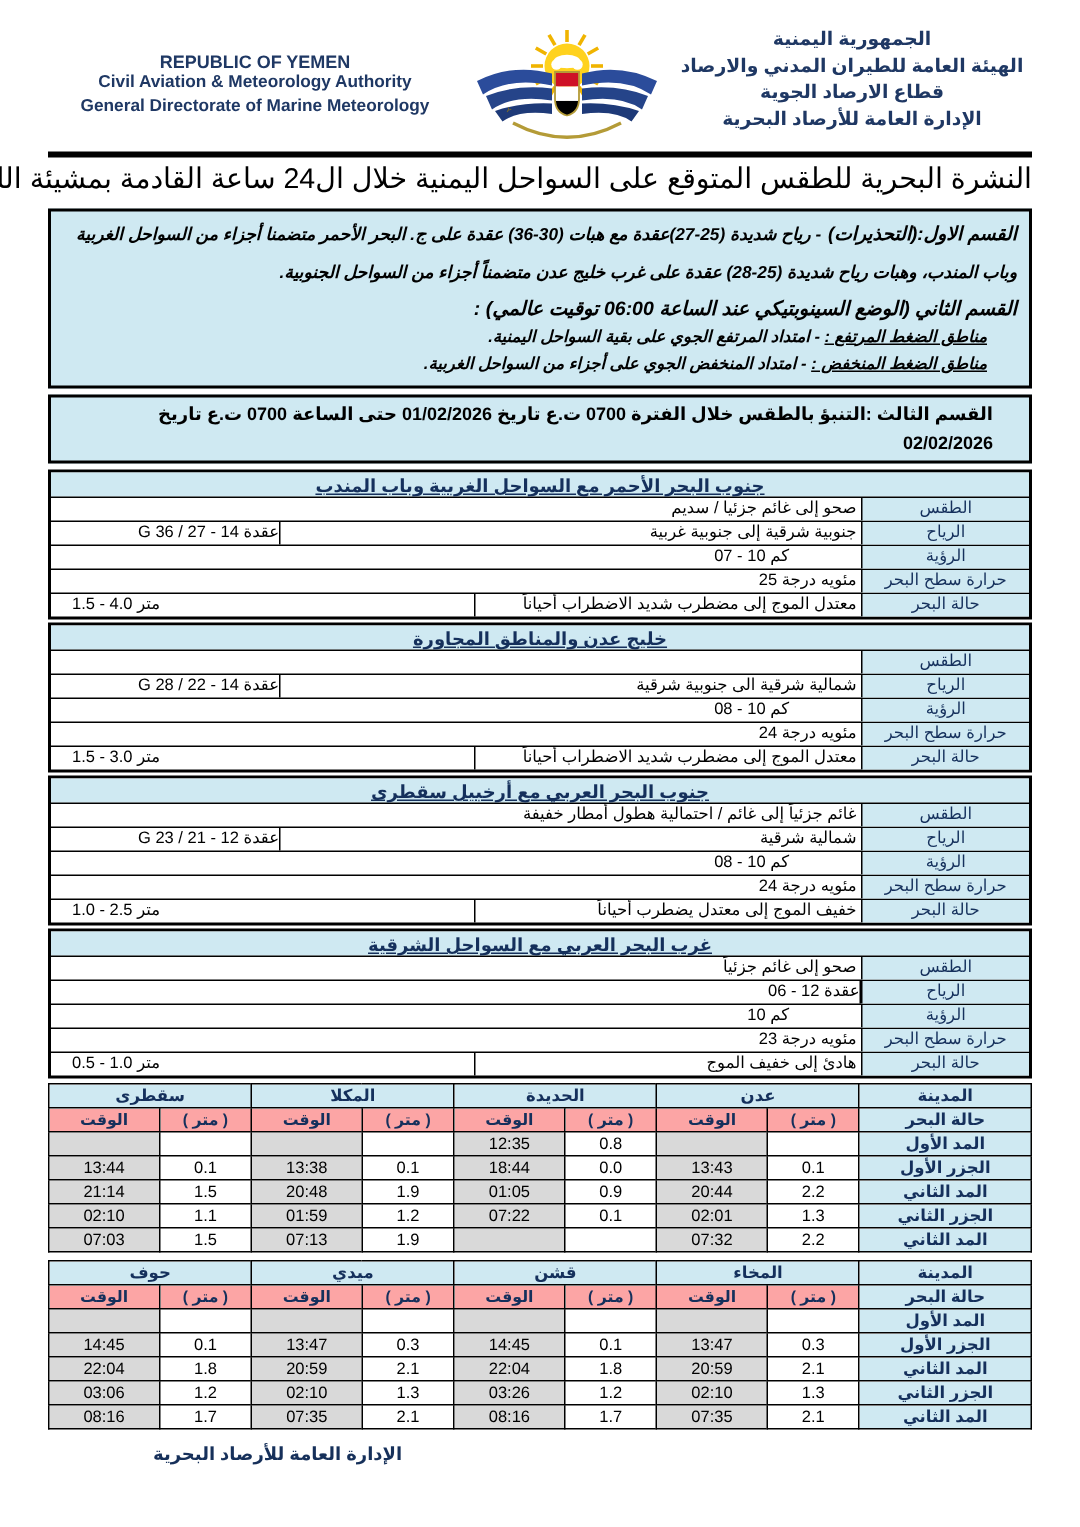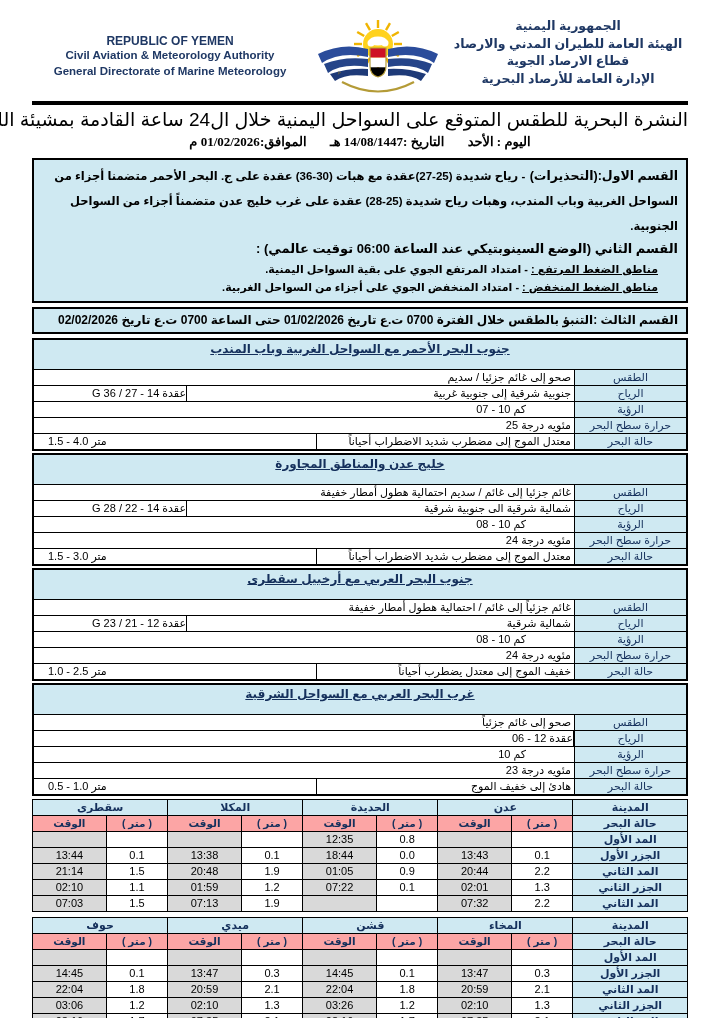--- a/index.html
+++ b/index.html
@@ -20,34 +20,34 @@
   .hdr-en{flex:1;text-align:center;color:var(--navy);padding-top:16px;direction:ltr;}
   .en1{font-size:12px;font-weight:bold;}
   .en23{font-size:11.5px;font-weight:bold;line-height:1.35;}
   .rule{height:4px;background:#000;margin-top:1px;}
   .title{text-align:left;font-weight:normal;font-size:19px;margin-top:3px;white-space:nowrap;}
   .dateline{text-align:center;font-weight:bold;font-size:13px;margin-top:3px;font-family:"Liberation Serif","DejaVu Serif",serif;}
   .dateline span{margin:0 10px;}
 
   
   .qbox{border:2px solid #000;background:var(--cyan);margin-top:8px;padding:3px 8px 5px 8px;
-        font-weight:bold;line-height:1.55;}
+        font-weight:bold;line-height:1.55;font-style:italic;}
   .q1t{font-size:12.5px;}
   .q1b{font-size:11.5px;}
   .q2t{font-size:13px;margin-top:2px;}
   .pline{font-size:11px;margin:1px 20px 0 0;}
   .plab{text-decoration:underline;}
-  .q3box{border:2px solid #000;background:var(--cyan);margin-top:4px;padding:2px 8px;
+  .q3box{border:2px solid #000;background:var(--cyan);margin-top:4px;padding:2px 24px;
          font-weight:bold;font-size:12px;line-height:1.6;text-align:right;}
 
   
   #regions{margin-top:4px;}
   .region{border:2px solid #000;margin-bottom:2px;background:#fff;}
   .r-head{background:var(--cyan);text-align:center;font-weight:bold;font-size:12px;color:#15305c;
-          text-decoration:underline;height:29px;line-height:19px;}
+          text-decoration:underline;height:16px;line-height:19px;}
   .r-row{display:flex;border-top:1px solid #000;height:16px;line-height:15px;font-size:11px;}
   .lbl{width:112px;flex:0 0 112px;text-align:center;background:var(--cyan);color:#15305c;
        border-left:1px solid #000;}
   .val{flex:1;text-align:right;padding-right:3px;padding-left:2px;white-space:nowrap;overflow:hidden;}
   .vis{padding-right:48px;}
   .num{text-align:right;border-right:1px solid #000;white-space:nowrap;overflow:hidden;}
   .w155{width:153px;flex:0 0 153px;}
   .w285{width:283px;flex:0 0 283px;text-align:left;padding-left:14px;}
   .ltr{direction:ltr;unicode-bidi:isolate;}
 
@@ -132,25 +132,20 @@
       <div class="en1">REPUBLIC OF YEMEN</div>
       <div class="en23">Civil Aviation &amp; Meteorology Authority</div>
       <div class="en23">General Directorate of Marine Meteorology</div>
     </div>
   </div>
 
   <div class="rule"></div>
 
   <div class="title">النشرة البحرية للطقس المتوقع على السواحل اليمنية خلال ال24 ساعة القادمة بمشيئة الله تعالى</div>
 
-  <div class="dateline">
-    <span>اليوم : الأحد</span>
-    <span>التاريخ :14/08/1447 هـ</span>
-    <span>الموافق:01/02/2026 م</span>
-  </div>
 
   <div class="qbox">
     <div>
       <span class="q1t">القسم الاول:(التحذيرات)</span>
       <span class="q1b">- رياح شديدة (25-27)عقدة مع هبات (30-36) عقدة على ج. البحر الأحمر متضمنا أجزاء من السواحل الغربية وباب المندب، وهبات رياح شديدة (25-28) عقدة على غرب خليج عدن متضمناً أجزاء من السواحل الجنوبية.</span>
     </div>
     <div class="q2t">القسم الثاني (الوضع السينوبتيكي عند الساعة 06:00 توقيت عالمي) :</div>
     <div class="pline">
       <span class="plab">مناطق الضغط المرتفع :</span>
       <span>- امتداد المرتفع الجوي على بقية السواحل اليمنية.</span>
@@ -186,21 +181,20 @@
         <div class="r-row">
           <div class="lbl">حالة البحر</div>
           <div class="val">معتدل الموج إلى مضطرب شديد الاضطراب أحياناً</div>
           <div class="num w285 ltr">1.5 - 4.0 متر</div>
         </div>
       </div>
       <div class="region">
         <div class="r-head">خليج عدن والمناطق المجاورة</div>
         <div class="r-row">
           <div class="lbl">الطقس</div>
-          <div class="val">غائم جزئيا إلى غائم / سديم احتمالية هطول أمطار خفيفة</div>
         </div>
         <div class="r-row">
           <div class="lbl">الرياح</div>
           <div class="val">شمالية شرقية الى جنوبية شرقية</div>
           <div class="num w155 ltr">G 28 / 22 - 14 عقدة</div>
         </div>
         <div class="r-row">
           <div class="lbl">الرؤية</div>
           <div class="val vis ltr">08 - 10 كم</div>
         </div>

